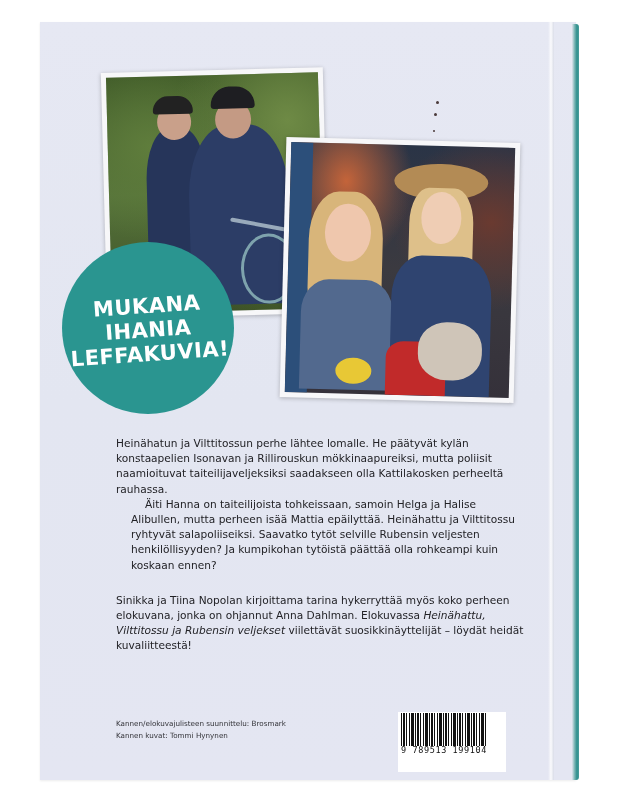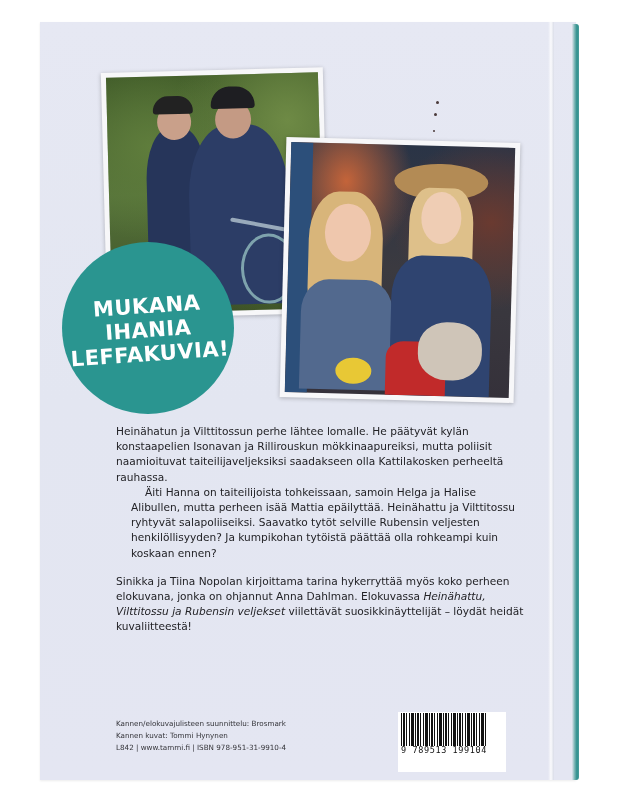--- a/index.html
+++ b/index.html
@@ -52,27 +52,27 @@
     display: flex; align-items: center; justify-content: center;
   }
   .badge-text {
     color: #ffffff; font-family: "DejaVu Sans", sans-serif; font-weight: bold;
     font-size: 21px; line-height: 24px; text-align: center; letter-spacing: 0.5px;
     transform: rotate(-4deg); margin-top: 4px;
   }
   .badge-text span { display: block; }
 
   .blurb {
-    position: absolute; left: 116px; top: 424px; width: 412px;
+    position: absolute; left: 116px; top: 436px; width: 412px;
     font-family: "DejaVu Sans", sans-serif; font-size: 10.6px; line-height: 15.2px;
     color: #222226;
   }
   .blurb p { margin: 0; }
   .blurb p.indent { text-indent: 14px; margin-left: 15px; }
-  .blurb p.gap { margin-top: 13px; }
+  .blurb p.gap { margin-top: 20px; }
   .blurb em { font-style: italic; }
 
   .credits {
     position: absolute; left: 116px; top: 718px; width: 260px;
     font-family: "DejaVu Sans", sans-serif; font-size: 7.2px; line-height: 12px; color: #333338;
   }
   .credits div { white-space: nowrap; }
 
   .barcode {
     position: absolute; left: 398px; top: 712px; width: 92px; height: 44px;
@@ -149,19 +149,18 @@
 
 <div class="blurb">
   <p>Heinähatun ja Vilttitossun perhe lähtee lomalle. He päätyvät kylän konstaapelien Isonavan ja Rillirouskun mökkinaapureiksi, mutta poliisit naamioituvat taiteilijaveljeksiksi saadakseen olla Kattilakosken perheeltä rauhassa.</p>
   <p class="indent">Äiti Hanna on taiteilijoista tohkeissaan, samoin Helga ja Halise Alibullen, mutta perheen isää Mattia epäilyttää. Heinähattu ja Vilttitossu ryhtyvät salapoliiseiksi. Saavatko tytöt selville Rubensin veljesten henkilöllisyyden? Ja kumpikohan tytöistä päättää olla rohkeampi kuin koskaan ennen?</p>
   <p class="gap"><span>Sinikka ja Tiina Nopolan kirjoittama tarina hykerryttää myös koko perheen elokuvana, jonka on ohjannut Anna Dahlman. Elokuvassa </span><em>Heinähattu, Vilttitossu ja Rubensin veljekset</em><span> viilettävät suosikkinäyttelijät – löydät heidät kuvaliitteestä!</span></p>
 </div>
 
 <div class="credits">
   <div>Kannen/elokuvajulisteen suunnittelu: Brosmark</div>
   <div>Kannen kuvat: Tommi Hynynen</div>
-  <div>L842 | www.tammi.fi | ISBN 978-951-31-9910-4</div>
 </div>
 
 <div class="barcode">
   <div class="bars"></div>
   <div class="barcode-digits">9 789513 199104</div>
 </div>
 
 </body></html>

